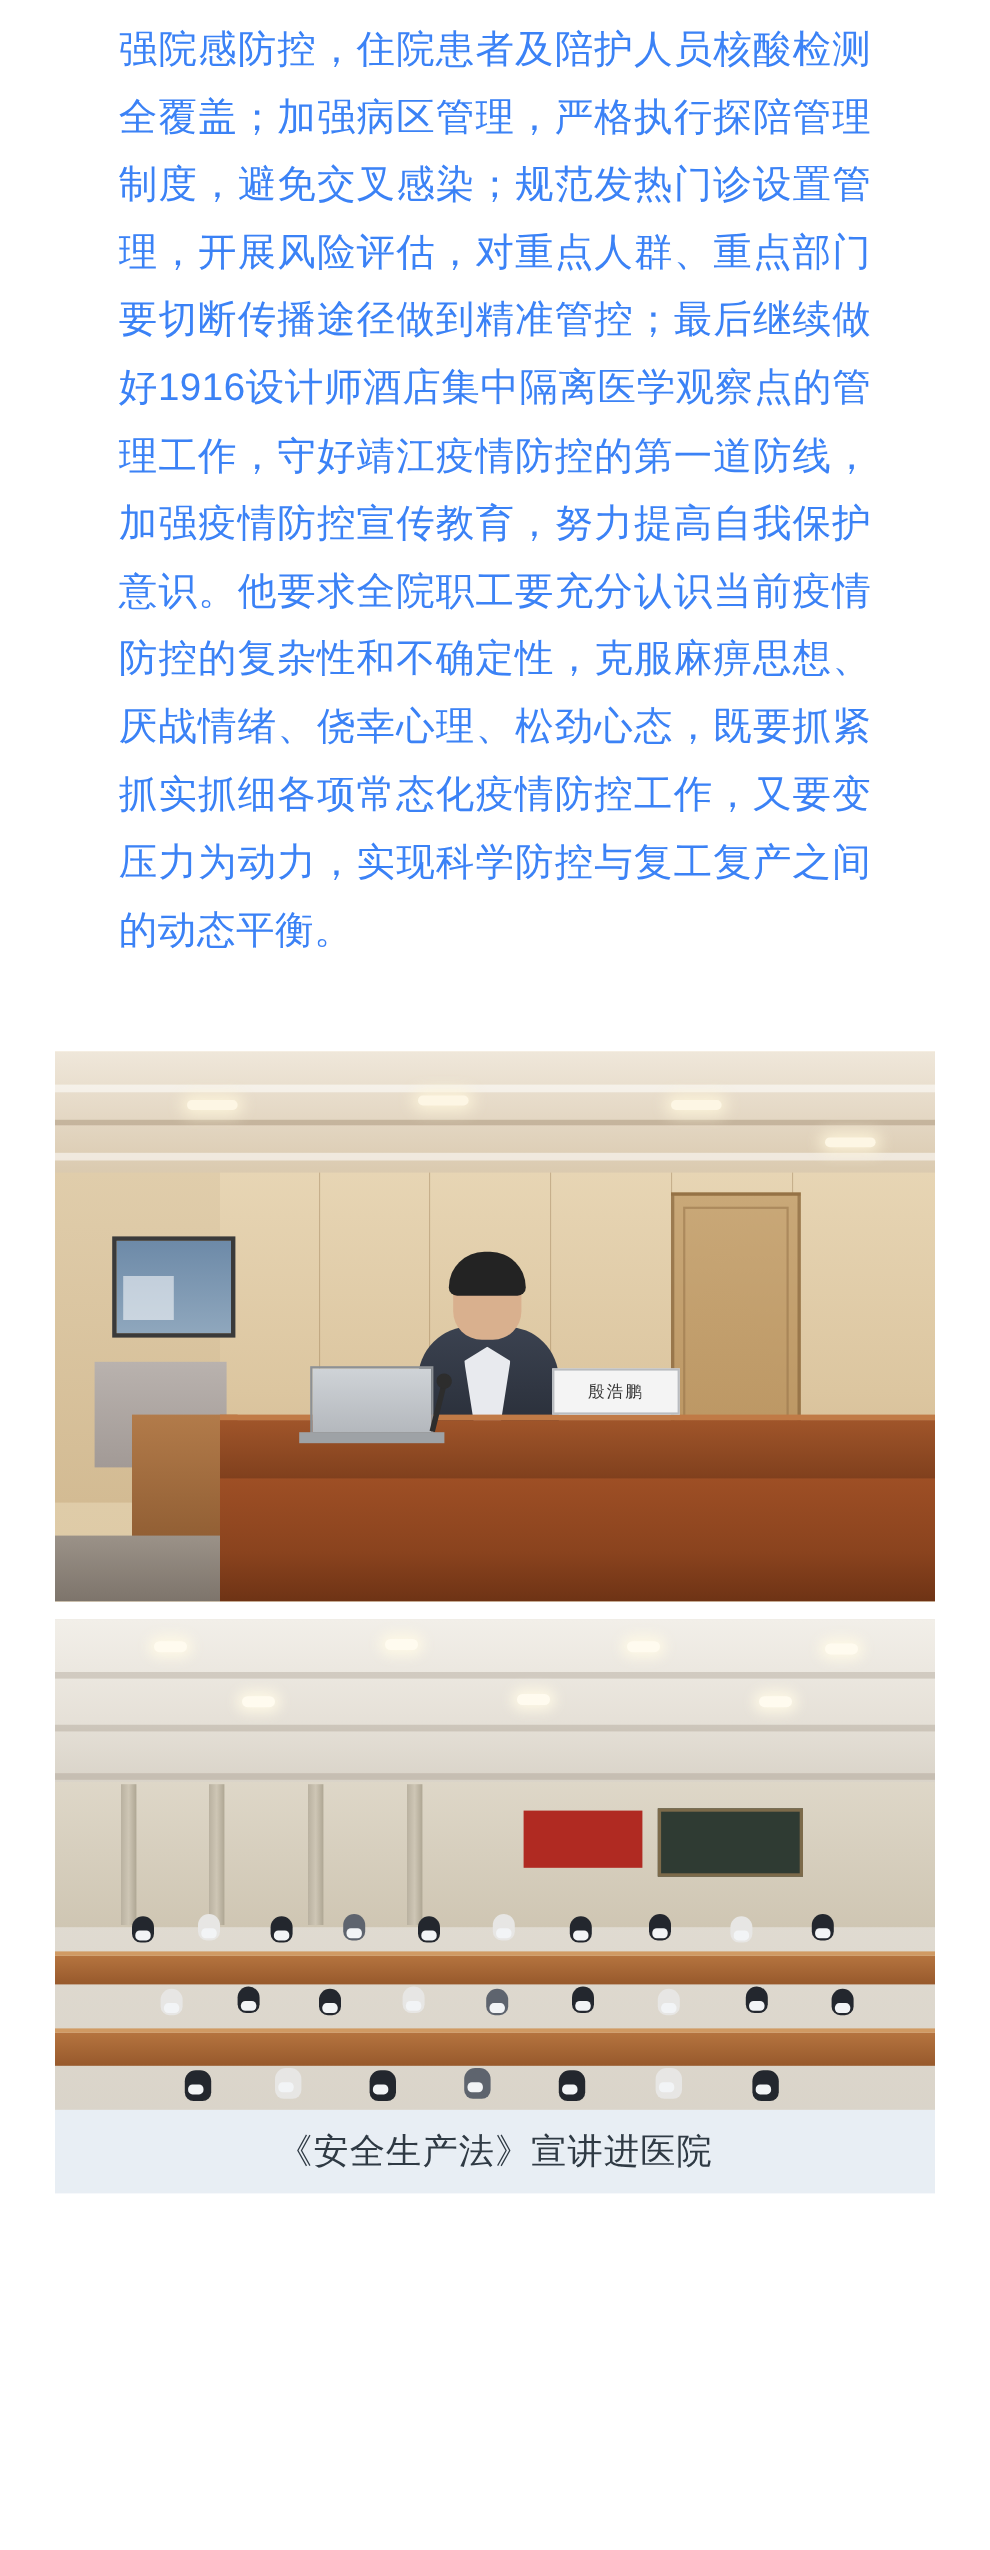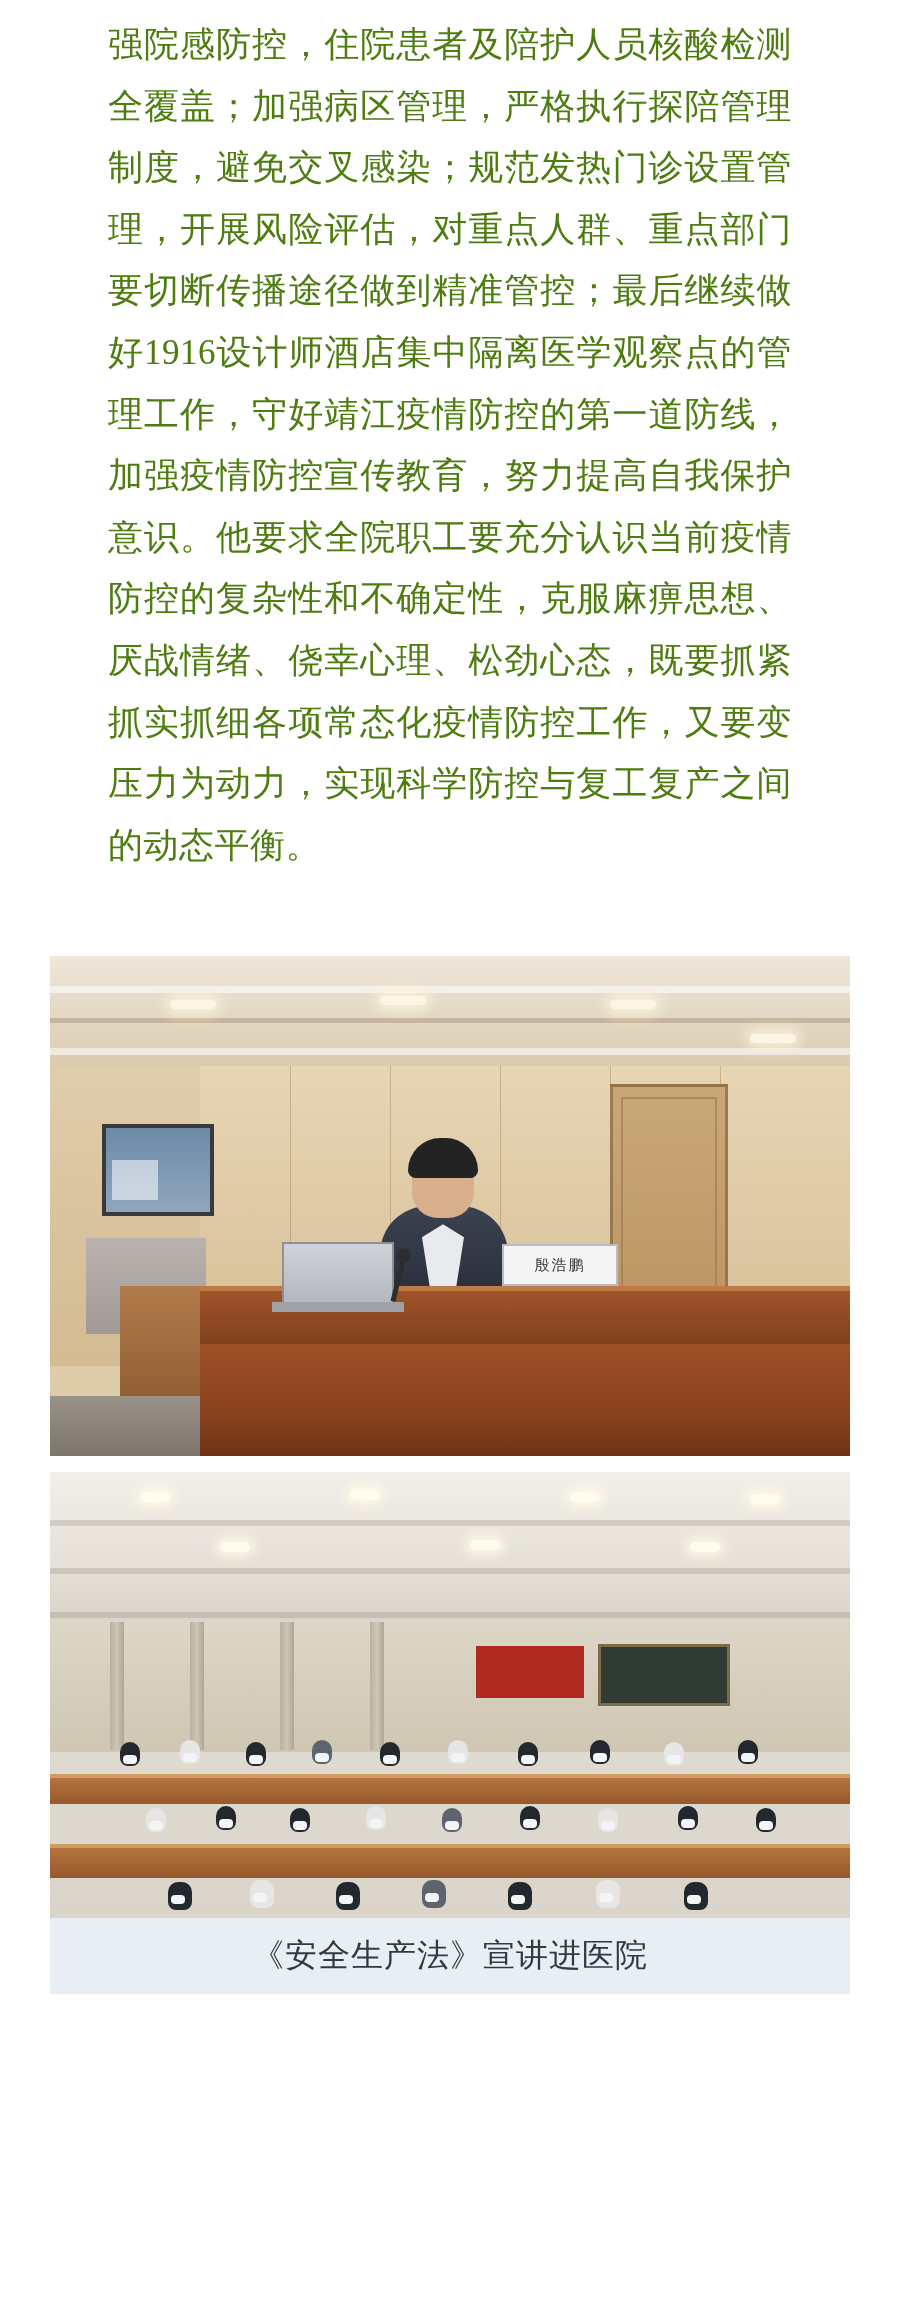--- a/index.html
+++ b/index.html
@@ -23,25 +23,25 @@
     padding: 0;
     overflow: hidden;
   }
   .article-body {
     padding: 14px 108px 0 108px;
   }
   .article-paragraph {
     font-size: 35px;
     line-height: 1.76;
     letter-spacing: 0.5px;
-    color: #4d7c0f;
+    color: #3b82f6;
     text-align: justify;
     text-justify: inter-ideograph;
     margin: 0;
-    font-family: Liberation Serif, serif;
+    font-family: Liberation Sans, sans-serif;
   }
   .photo-block {
     margin: 16px auto;
     width: 800px;
   }
   .photo-spacer-top {
     height: 64px;
   }
   .photo-gap {
     height: 16px;

